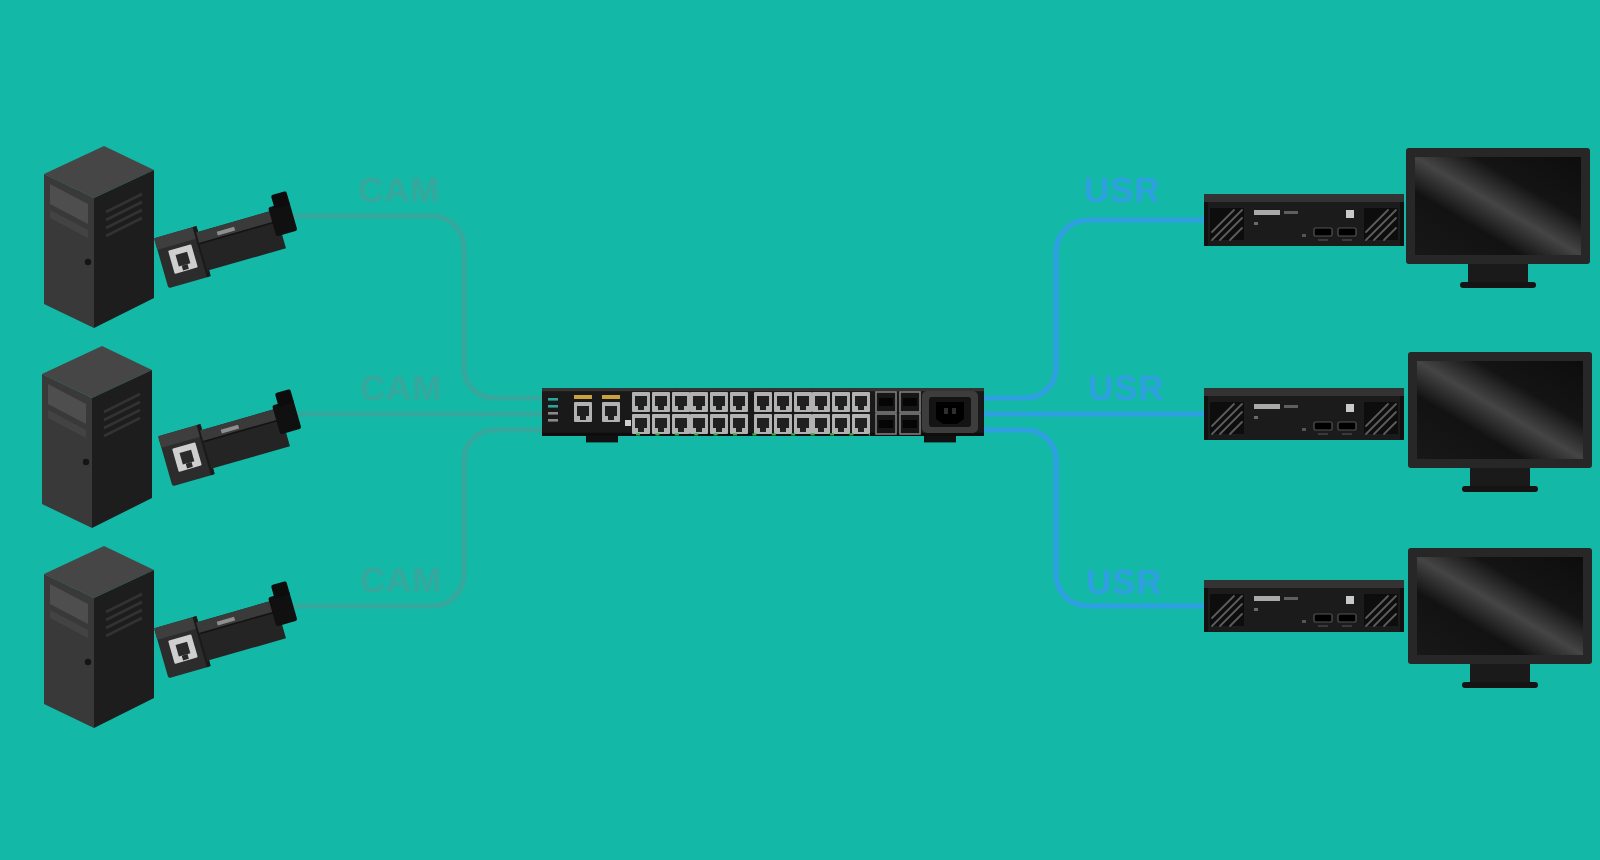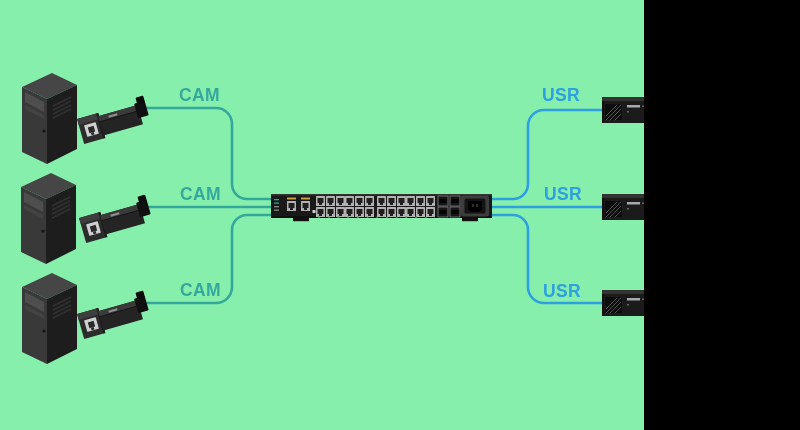--- a/index.html
+++ b/index.html
@@ -1,16 +1,16 @@
 <!DOCTYPE html>
 <html><head>
 <meta charset="utf-8">
 <style>
   html,body{margin:0;padding:0;background:#000;}
-  .stage{width:644px;height:430px;background:#86efac;position:relative;overflow:hidden;}
+  .stage{width:800px;height:430px;background:#14b8a6;position:relative;overflow:hidden;}
   svg{display:block;}
   text.row-label{
     font-family:"Liberation Sans", sans-serif;
     font-weight:700;
     font-size:17.5px;
     letter-spacing:0.4px;
   }
 </style>
 </head>
 <body>

